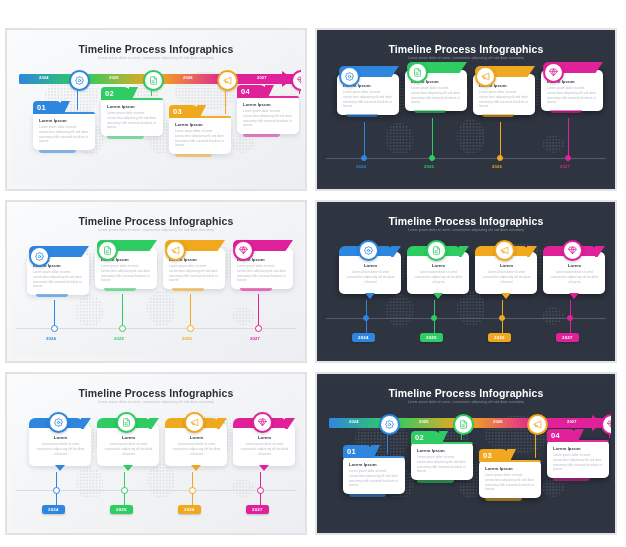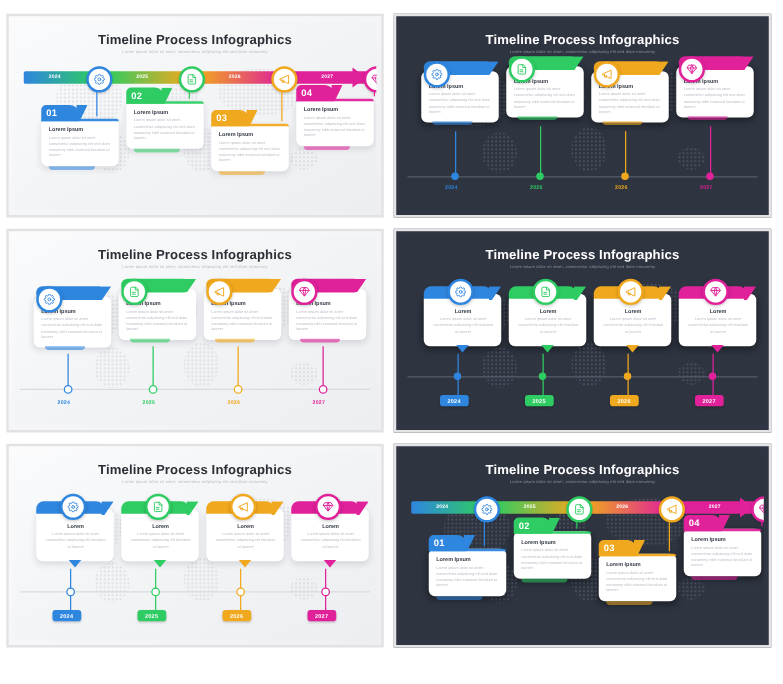--- a/index.html
+++ b/index.html
@@ -14,21 +14,21 @@
     grid-template-rows:172px 172px 172px;
     gap:0px 4px;
     padding:8px 5px;box-sizing:border-box;
     align-content:start;justify-content:center;
   }
   .panel{
     position:relative;width:302px;height:163px;
     box-sizing:border-box;
     border:2px solid #e2e2e4;
     overflow:hidden;
-    margin:3px 0;
+    margin:20px 0;
   }
   .panel.light{background:linear-gradient(145deg,#fbfbfc 0%,#f3f4f6 60%,#eceef1 100%);}
   .panel.dark{background:#2f3542;border-color:#e4e4e6;}
   .inner{
     position:absolute;inset:4px;
     overflow:hidden;
   }
   .panel.light .inner{background:linear-gradient(150deg,#fafbfc 0%,#f2f3f5 55%,#edeef1 100%);}
   .panel.dark  .inner{background:#2e3440;}
 

